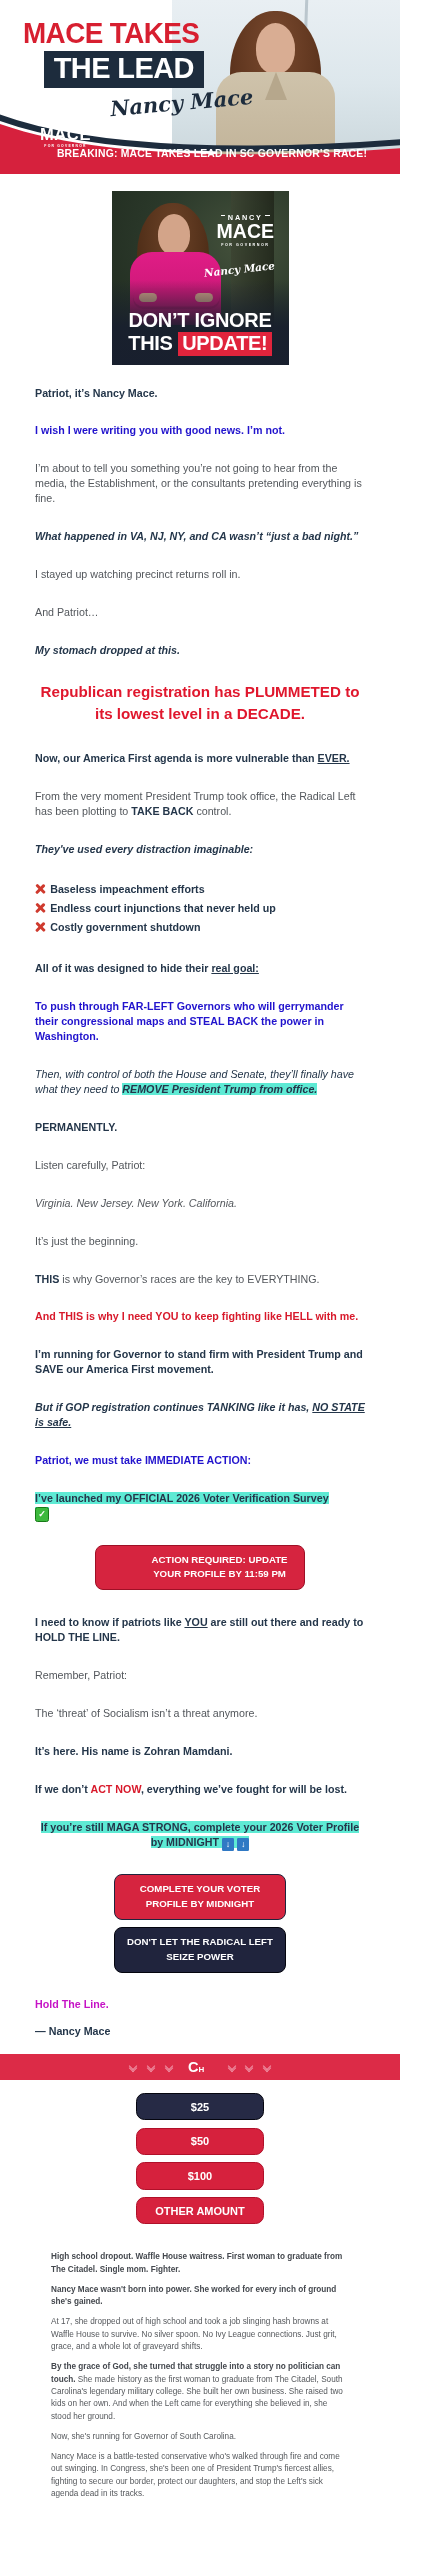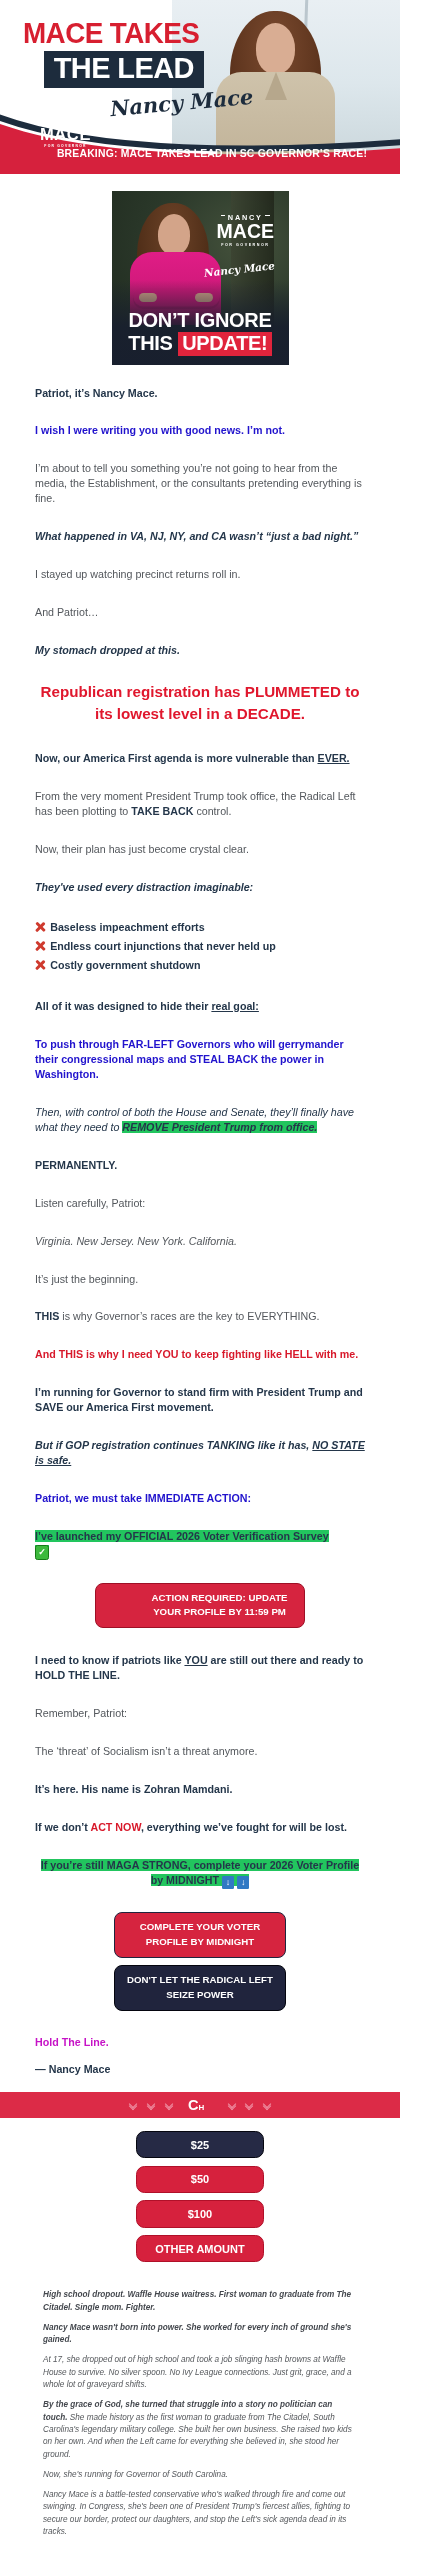--- a/index.html
+++ b/index.html
@@ -50,21 +50,21 @@
   
   .content{padding:21px 35px 0;}
   .p{margin:0 0 23px;color:#53575c;font-size:10.7px;line-height:1.4;}
   .navy{color:#24364a;}
   .b{font-weight:bold;}
   .i{font-style:italic;}
   .u{text-decoration:underline;}
   .blue{color:#2113cd;font-weight:bold;}
   .redt{color:#d8192b;}
   .mag{color:#c613c6;font-weight:bold;}
-  .hl{background:#22c55e;}
+  .hl{background:#5eead4;}
   .center{text-align:center;}
   .h-red{color:#e0172d;font-weight:800;font-size:15.2px;text-align:center;line-height:1.4;margin:3.7px 0 27px;}
 
   .btn{display:block;width:160px;margin:0 auto 7.3px;padding:7.3px 4.9px;border-radius:8px;text-align:center;
        color:#fff;font-weight:800;font-size:9.7px;line-height:1.5;cursor:pointer;border:1.8px solid;}
   .btn-red{background:#d6243f;border-color:#20243d;}
   .btn-navy{background:#20243d;border-color:#04050e;}
   .btn-stack{margin-bottom:24.4px;}
 
   .x-list{margin:0 0 23px;}
@@ -88,21 +88,21 @@
   .ch-logo .c{font-size:14.6px;}
   .ch-logo .h{font-size:8px;letter-spacing:0.6px;}
   .don-wrap{padding:13.4px 0 3.7px;}
   .don-btn{display:block;width:122px;margin:0 auto 7.3px;padding:6.7px 2.4px;border-radius:8.5px;text-align:center;
            color:#fff;font-weight:800;font-size:11px;cursor:pointer;}
   .don-navy{background:#262a45;border:1.8px solid #05060f;}
   .don-red{background:#d6213d;border:1.8px solid #b01029;}
 
   
   .bio{padding:16px 35px 0;color:#55585c;font-size:8.2px;line-height:1.5;}
-  .bio p{margin:0 8px 8px;font-style:italic;}
+  .bio p{margin:0 16px 8px;}
   .bio .bb{font-weight:bold;color:#44484e;}
 </style>
 </head>
 <body>
 
 <div class="email">
 
   <div class="hero">
     <div class="hero-photo">
       <div class="mast"></div>
@@ -168,21 +168,20 @@
 
     <p class="p navy b i">My stomach dropped at this.</p>
 
     <p class="h-red">Republican registration has PLUMMETED to its lowest level in a DECADE.</p>
 
     <p class="p navy b"><span>Now, our America First agenda is more vulnerable than </span><span class="u">EVER.</span></p>
 
 
     <p class="p"><span>From the very moment President Trump took office, the Radical Left has been plotting to </span><span class="navy b">TAKE BACK</span><span> control.</span></p>
 
-    <p class="p">Now, their plan has just become crystal clear.</p>
 
     <p class="p navy b i">They've used every distraction imaginable:</p>
 
     <div class="x-list">
       <div class="x-item"><span class="xmark"></span><span>Baseless impeachment efforts</span></div>
       <div class="x-item"><span class="xmark"></span><span>Endless court injunctions that never held up</span></div>
       <div class="x-item"><span class="xmark"></span><span>Costly government shutdown</span></div>
     </div>
 
     <p class="p navy b"><span>All of it was designed to hide their </span><span class="u">real goal:</span></p>

